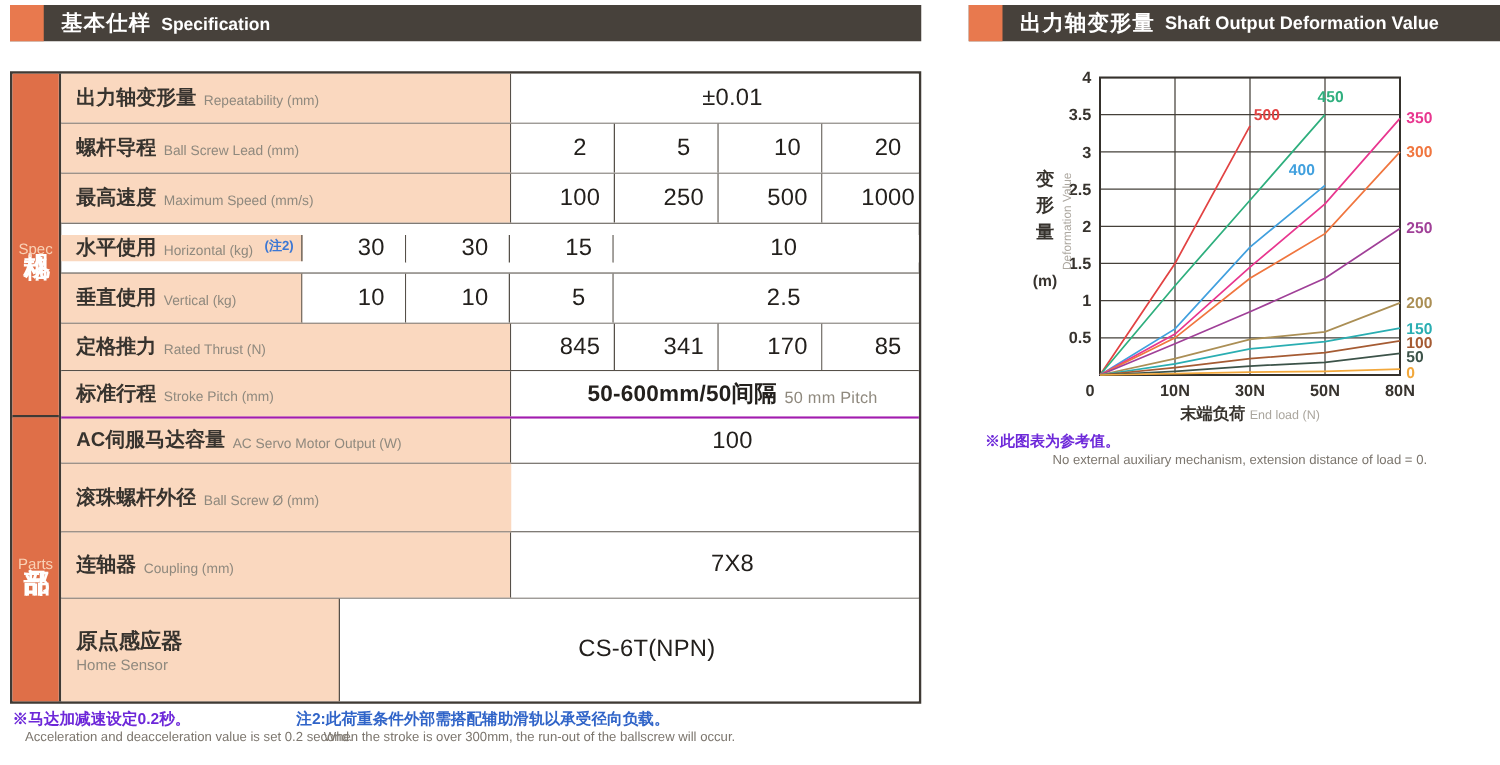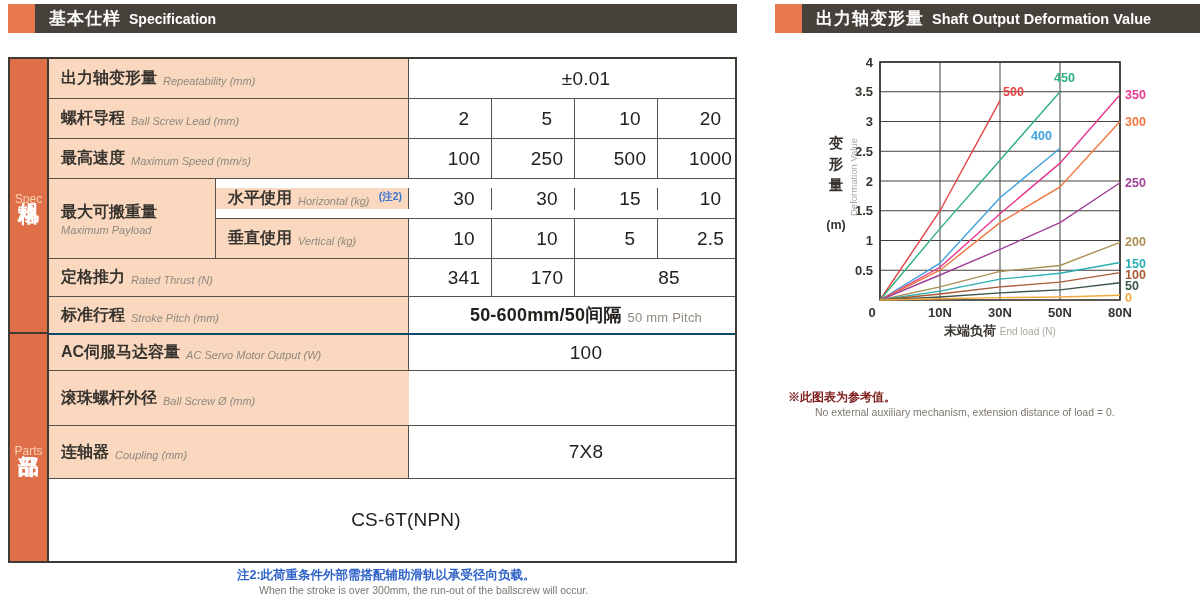--- a/index.html
+++ b/index.html
@@ -20,37 +20,37 @@
   .strip-block .ven{font-size:12px;color:#F9D2B6;margin-top:3px;}
   #strip .strip-block:first-child{border-bottom:2px solid #3F3A34;}
 
   #rows{flex:1;display:flex;flex-direction:column;}
   .trow{display:flex;border-bottom:1px solid #565049;box-sizing:border-box;}
   .trow:last-child{border-bottom:none;flex:1;}
   .cell{box-sizing:border-box;border-right:1px solid #565049;display:flex;align-items:center;padding-left:28px;}
   .cell:last-child{border-right:none;}
   .lab{background:#FAD8BF;padding-left:12px;gap:6px;}
   .lab .zh{font-size:16px;font-weight:bold;color:#37332E;white-space:nowrap;}
-  .lab .en{font-size:11px;color:#8F897E;white-space:nowrap;padding-top:5px;font-style:italic;}
+  .lab .en{font-size:11px;color:#8F897E;white-space:nowrap;padding-top:5px;}
   .lab.stack{flex-direction:column;align-items:flex-start;justify-content:center;gap:1px;}
   .lab.stack .en{padding-top:0;}
   .val{background:#fff;justify-content:center;font-size:19px;color:#23201D;font-weight:500;letter-spacing:.2px;}
   .w-label{width:360px;flex:0 0 360px;}
   .w-col{width:83px;flex:0 0 83px;}
   .w-rest{flex:1;}
-  .sect-divider{border-bottom:2px solid #0c4a6e;}
+  .sect-divider{border-bottom:2px solid #a21caf;}
   .note2-tag{position:absolute;top:2px;right:6px;font-size:10.5px;color:#3B77D4;font-weight:bold;}
   .sub-note{position:relative;}
   .gray-sm{font-size:13px;color:#8F897E;font-weight:normal;margin-left:6px;padding-top:4px;}
 
   
   .note{position:absolute;font-size:12.5px;line-height:15px;}
   .note .l1{font-weight:bold;}
   .note .l2{font-size:10.5px;color:#7C766E;font-weight:normal;}
-  .red{color:#7f1d1d;margin-top:44px;} .blue{color:#3064C8;}
+  .red{color:#6d28d9;} .blue{color:#3064C8;}
 
   
   #def-chart{position:absolute;left:800px;top:45px;width:400px;height:310px;}
   svg text{font-family:"Liberation Sans",sans-serif;}
 </style>
 </head>
 <body>
 
 <div id="stage">
 
@@ -104,24 +104,20 @@
           <span class="zh">最高速度</span>
           <span class="en">Maximum Speed (mm/s)</span>
         </div>
         <div class="cell val w-col">100</div>
         <div class="cell val w-col">250</div>
         <div class="cell val w-col">500</div>
         <div class="cell val w-rest">1000</div>
       </div>
 
       <div class="trow" style="height:80px;">
-        <div class="cell lab stack" style="width:167px;flex:0 0 167px;padding-left:12px;">
-          <span class="zh">最大可搬重量</span>
-          <span class="en">Maximum Payload</span>
-        </div>
         <div style="flex:1;display:flex;flex-direction:column;">
           <div class="trow" style="height:40px;align-items:center;">
             <div class="cell lab sub-note" style="width:193px;flex:0 0 193px;">
               <span class="note2-tag">(注2)</span>
               <span class="zh">水平使用</span>
               <span class="en">Horizontal (kg)</span>
             </div>
             <div class="cell val w-col">30</div>
             <div class="cell val w-col">30</div>
             <div class="cell val w-col">15</div>
@@ -138,20 +134,21 @@
             <div class="cell val w-rest">2.5</div>
           </div>
         </div>
       </div>
 
       <div class="trow" style="height:38px;">
         <div class="cell lab w-label">
           <span class="zh">定格推力</span>
           <span class="en">Rated Thrust (N)</span>
         </div>
+        <div class="cell val w-col">845</div>
         <div class="cell val w-col">341</div>
         <div class="cell val w-col">170</div>
         <div class="cell val w-rest">85</div>
       </div>
 
       <div class="trow sect-divider" style="height:38px;">
         <div class="cell lab w-label">
           <span class="zh">标准行程</span>
           <span class="en">Stroke Pitch (mm)</span>
         </div>
@@ -178,20 +175,24 @@
 
       <div class="trow" style="height:53px;">
         <div class="cell lab w-label">
           <span class="zh">连轴器</span>
           <span class="en">Coupling (mm)</span>
         </div>
         <div class="cell val w-rest">7X8</div>
       </div>
 
       <div class="trow">
+        <div class="cell lab stack" style="width:223px;flex:0 0 223px;">
+          <span class="zh" style="font-size:17px;">原点感应器</span>
+          <span class="en" style="font-size:12px;">Home Sensor</span>
+        </div>
         <div class="cell val w-rest">CS-6T(NPN)</div>
       </div>
 
     </div>
   </div>
 
   <div class="note" style="left:10px;top:568px;">
     <div class="l1 red">※马达加减速设定0.2秒。</div>
     <div class="l2" style="margin-left:10px;">Acceleration and deacceleration value is set 0.2 second.</div>
   </div>
@@ -253,16 +254,16 @@
       <text x="36" y="103" text-anchor="middle" fill="#37332E" font-size="14.5" font-weight="bold">变</text>
       <text x="36" y="124" text-anchor="middle" fill="#37332E" font-size="14.5" font-weight="bold">形</text>
       <text x="36" y="145" text-anchor="middle" fill="#37332E" font-size="14.5" font-weight="bold">量</text>
       <text x="36" y="184" text-anchor="middle" fill="#37332E" font-size="12.5" font-weight="bold">(m)</text>
       <text x="57" y="132" text-anchor="middle" fill="#ABA69E" font-size="9.5" transform="rotate(-90 57 132)">Deformation Value</text>
       <text x="200" y="290" text-anchor="middle"><tspan fill="#37332E" font-size="13" font-weight="bold">末端负荷 </tspan><tspan fill="#ABA69E" font-size="10">End load (N)</tspan></text>
     </svg>
 
   <div class="note" style="left:788px;top:346px;">
     <div class="l1 red" style="font-size:12px;">※此图表为参考值。</div>
-    <div class="l2" style="margin-left:1px;padding-left:26px;">No external auxiliary mechanism, extension distance of load = 0.</div>
+    <div class="l2" style="margin-left:28px;padding-left:26px;">No external auxiliary mechanism, extension distance of load = 0.</div>
   </div>
 
 </div>
 
 </body></html>

